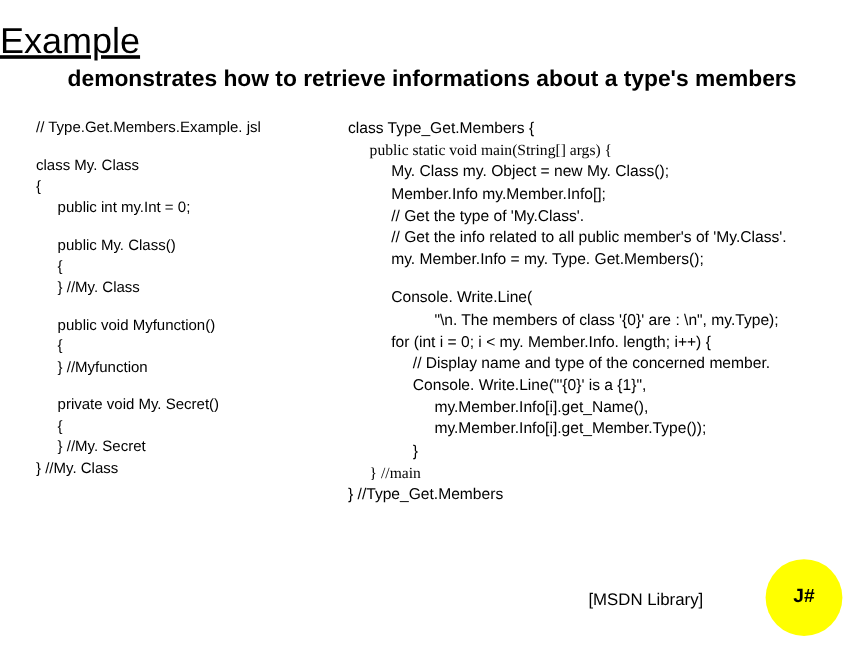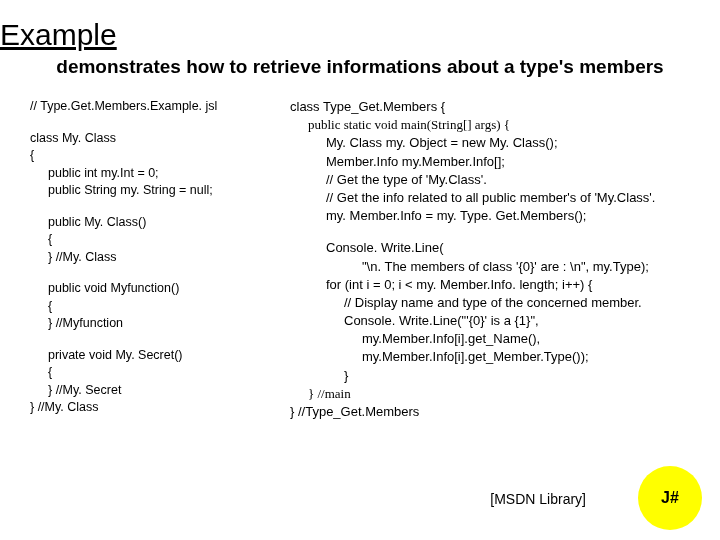--- a/index.html
+++ b/index.html
@@ -79,21 +79,20 @@
 
 <div class="content">
   <div class="left">
     <div class="block">
       <div>// Type.Get.Members.Example. jsl</div>
     </div>
     <div class="block">
       <div>class My. Class</div>
       <div>{</div>
       <div class="indent1">public int my.Int = 0;</div>
-      <div class="indent1">public String my. String = null;</div>
     </div>
     <div class="block">
       <div class="indent1">public My. Class()</div>
       <div class="indent1">{</div>
       <div class="indent1">} //My. Class</div>
     </div>
     <div class="block">
       <div class="indent1">public void Myfunction()</div>
       <div class="indent1">{</div>
       <div class="indent1">} //Myfunction</div>

